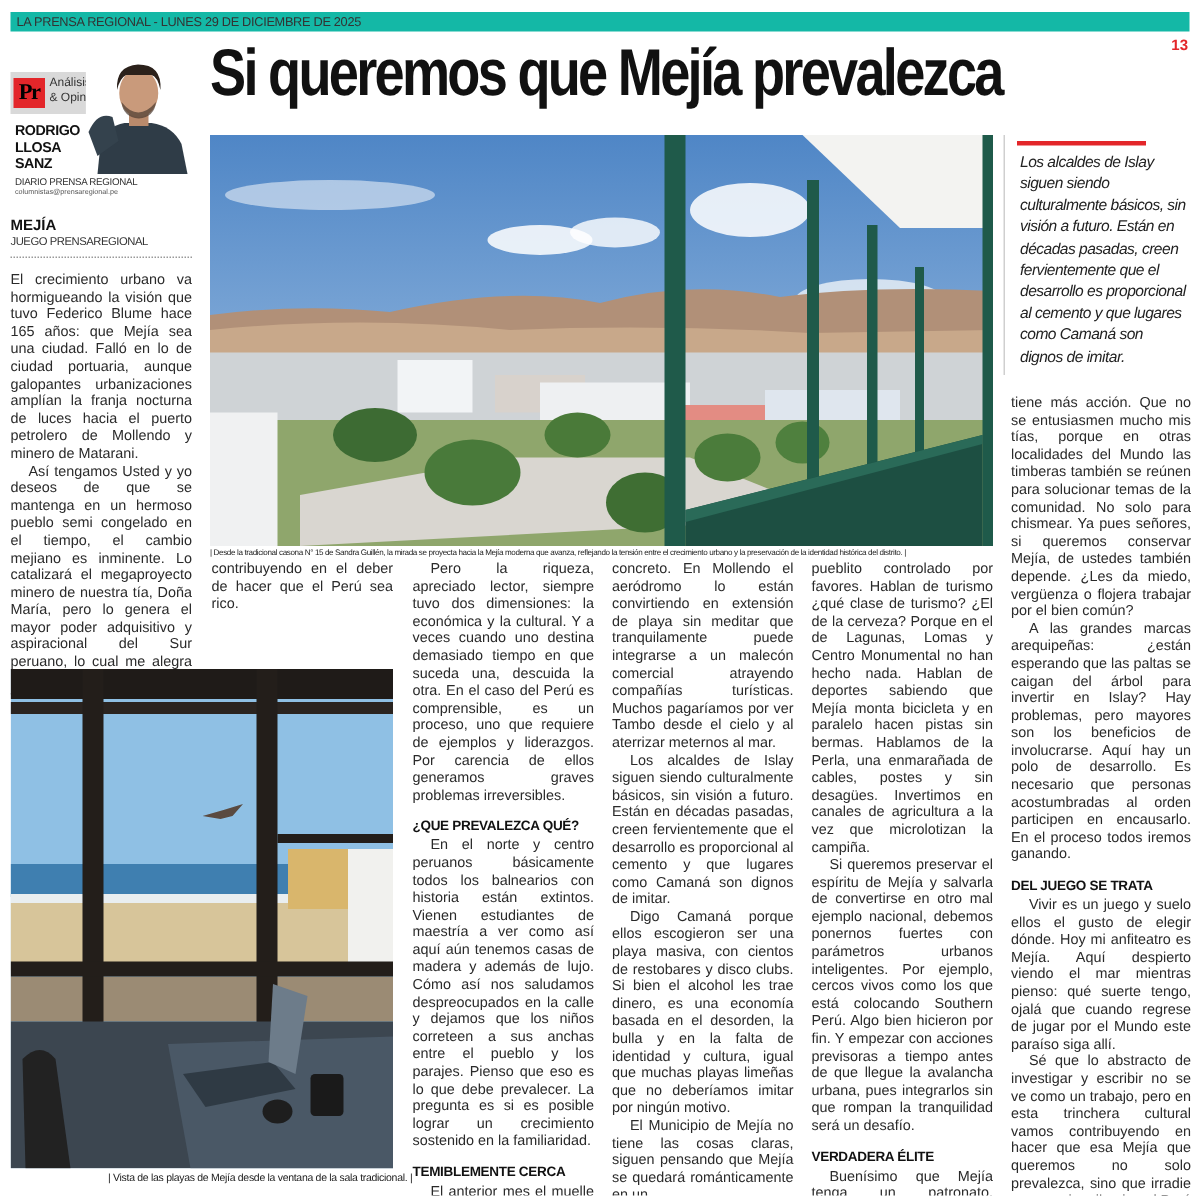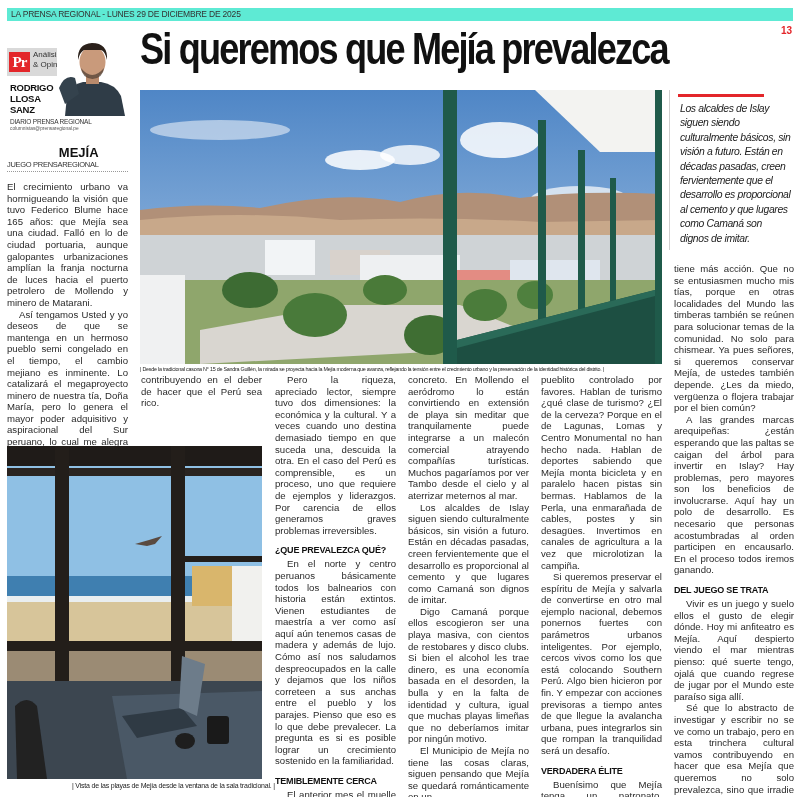--- a/index.html
+++ b/index.html
@@ -1,36 +1,36 @@
 <!DOCTYPE html>
 <html><head>
 <meta charset="utf-8">
 <style>
   * { box-sizing: border-box; margin: 0; padding: 0; }
   html, body { width: 800px; height: 797px; background: #ffffff; overflow: hidden; }
   body { position: relative; font-family: "Liberation Sans", sans-serif; color: #2a2a2a; }
 
-  .topbar { position: absolute; left: 7px; top: 8px; width: 786px; height: 13px; background: #5eead4; }
+  .topbar { position: absolute; left: 7px; top: 8px; width: 786px; height: 13px; background: #14b8a6; }
   .topbar .date { position: absolute; left: 4px; top: 1px; font-size: 8.5px; color: #333; letter-spacing: -0.2px; font-family: "Liberation Sans Narrow", "Liberation Sans", sans-serif; }
   .pagenum { position: absolute; right: 8px; top: 25px; font-size: 10px; font-weight: bold; color: #e3262a; }
 
   .headline { position: absolute; left: 140px; top: 24px; font-family: "Liberation Sans", sans-serif; font-weight: bold; font-size: 44px; letter-spacing: -2.2px; color: #111; transform: scaleX(0.82); transform-origin: left top; white-space: nowrap; }
 
   
   .author { position: absolute; left: 7px; top: 38px; width: 121px; height: 104px; }
   .author .band { position: absolute; left: 0; top: 10px; width: 121px; height: 28px; background: #d9d9d9; }
-  .author .logo { position: absolute; left: 2px; top: 14px; width: 21px; height: 20px; background: #e3262a; color: #ffffff; font-family: "Liberation Serif", serif; font-weight: bold; font-size: 15px; line-height: 20px; text-align: center; letter-spacing: -1px; }
+  .author .logo { position: absolute; left: 2px; top: 14px; width: 21px; height: 20px; background: #e3262a; color: #000000; font-family: "Liberation Serif", serif; font-weight: bold; font-size: 15px; line-height: 20px; text-align: center; letter-spacing: -1px; }
   .author .tag { position: absolute; left: 26px; top: 12px; font-size: 8px; line-height: 10px; color: #333; font-family: "Liberation Sans Narrow", "Liberation Sans", sans-serif; }
   .author .name { position: absolute; left: 3px; top: 44px; font-size: 9.5px; line-height: 11px; font-weight: bold; color: #111; letter-spacing: -0.3px; }
   .author .photo { position: absolute; left: 50px; top: 0; width: 71px; height: 78px; overflow: hidden; }
   .author .org { position: absolute; left: 3px; top: 80px; font-size: 6.5px; color: #333; letter-spacing: -0.2px; }
   .author .mail { position: absolute; left: 3px; top: 88px; font-size: 4.8px; color: #555; }
 
   .section { position: absolute; left: 7px; top: 145px; }
-  .section .title { font-size: 13px; font-weight: bold; color: #111; text-align: right; }
+  .section .title { font-size: 10px; font-weight: bold; color: #111; }
   .section .sub { font-size: 7.5px; color: #333; letter-spacing: -0.3px; }
   .dotline { position: absolute; left: 7px; top: 171px; width: 121px; border-top: 1px dotted #999; }
 
   .col { position: absolute; font-family: "Liberation Sans", sans-serif; font-size: 9.6px; line-height: 11.6px; color: #2a2a2a; text-align: justify; hyphens: auto; }
   .col p { text-indent: 12px; }
   .col p.noind { text-indent: 0; }
   .col h3 { font-size: 9px; font-weight: bold; color: #111; text-transform: uppercase; margin: 9px 0 2px 0; letter-spacing: -0.2px; line-height: 11px; }
 
   .c1 { left: 7px; top: 181px; width: 121px; }
   .c2 { left: 141px; top: 374px; width: 121px; }

